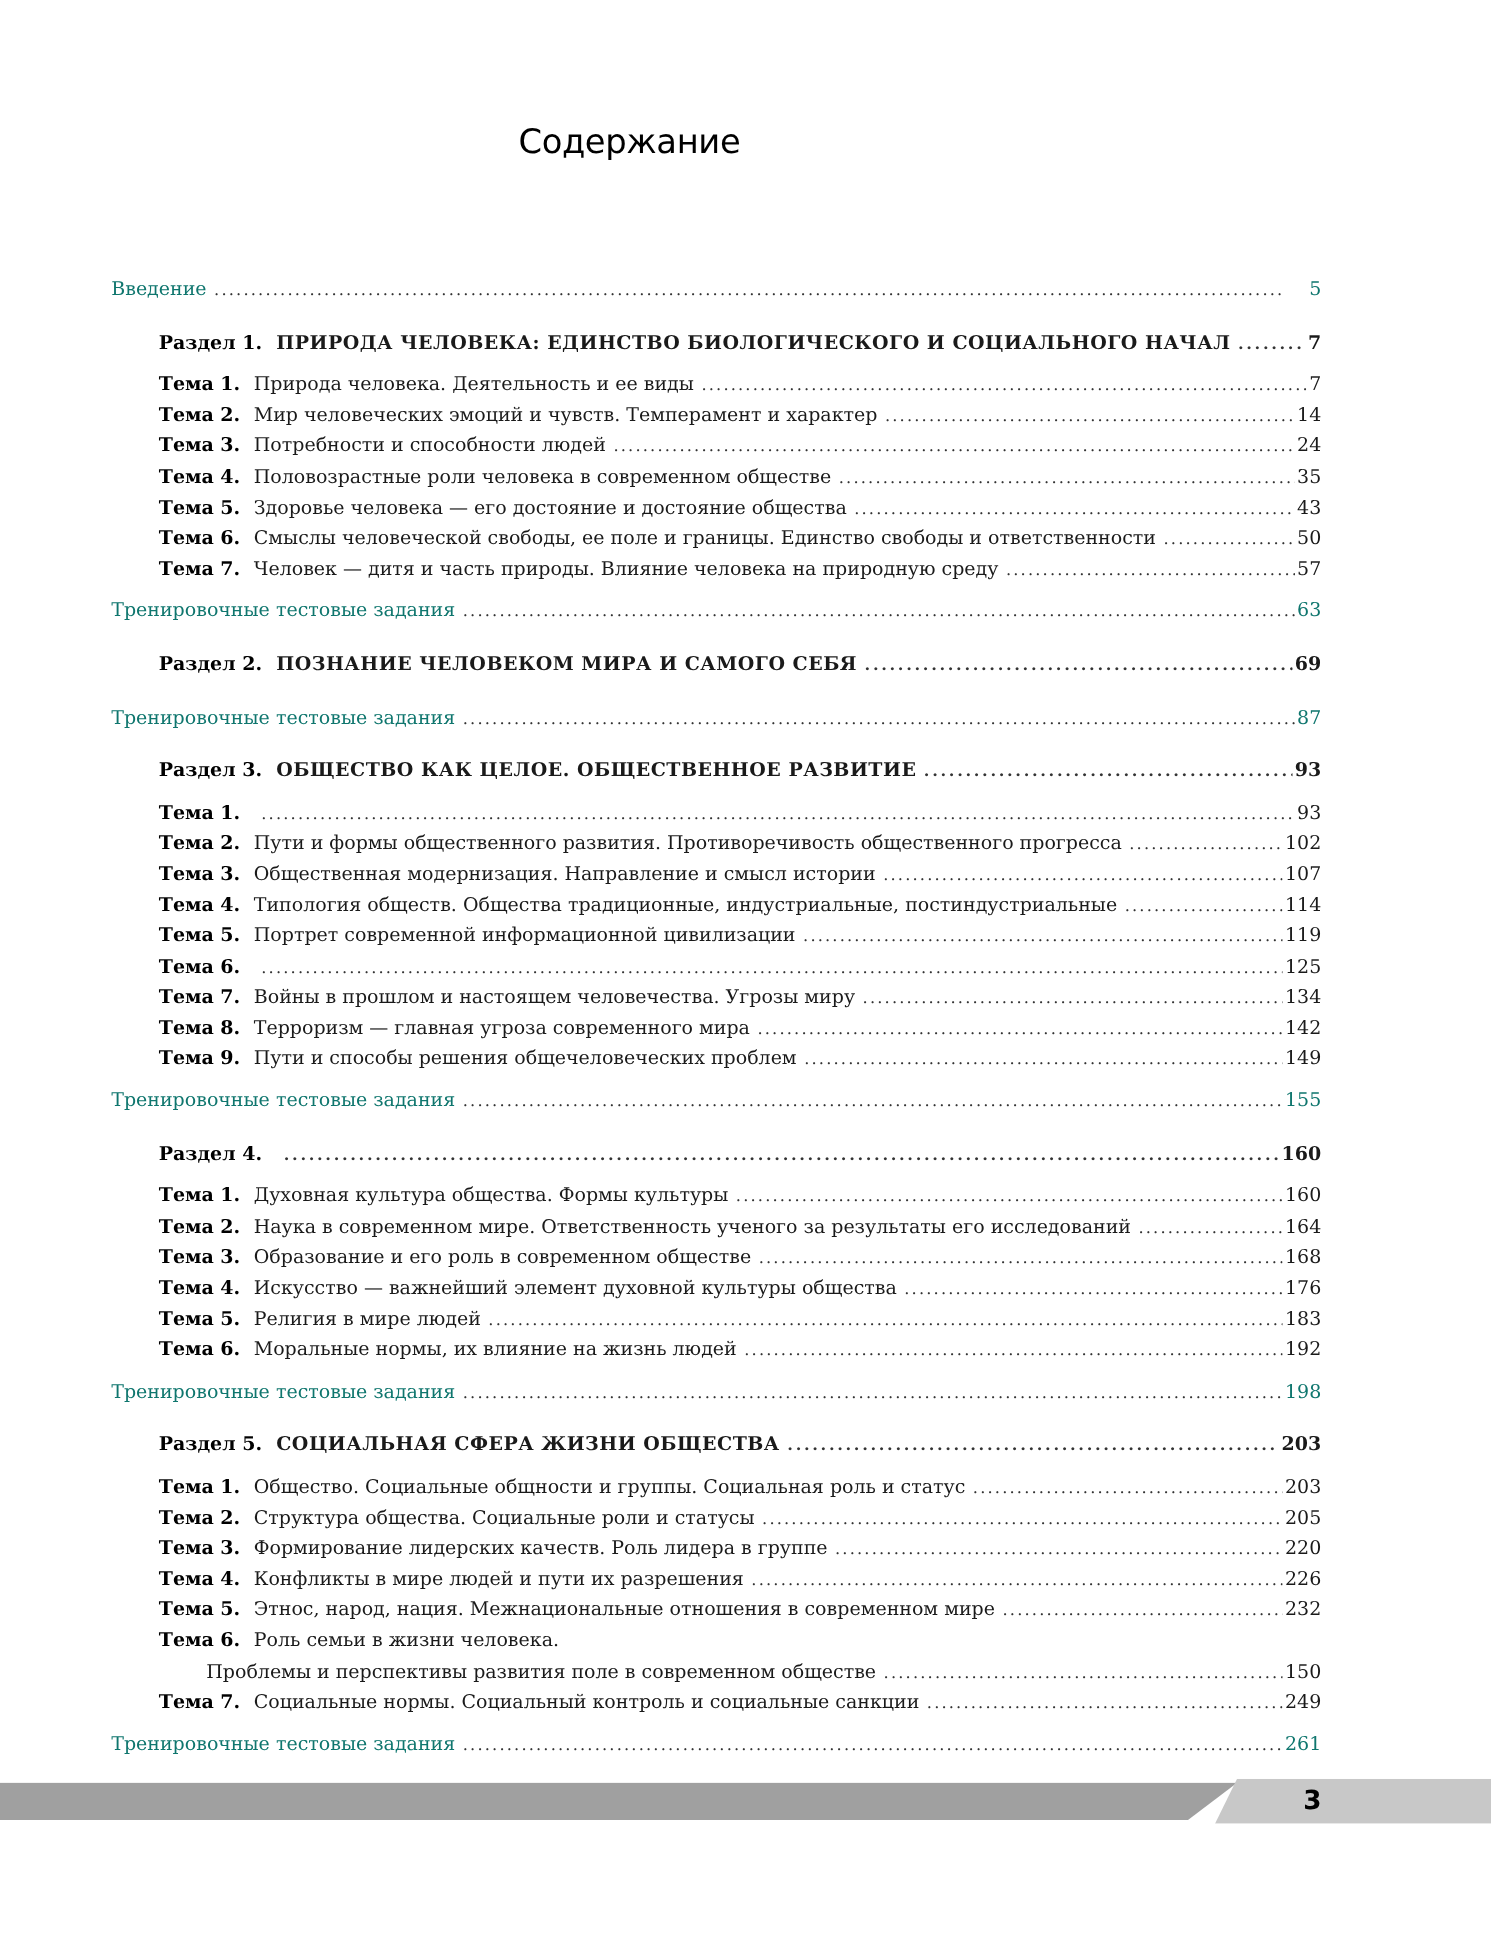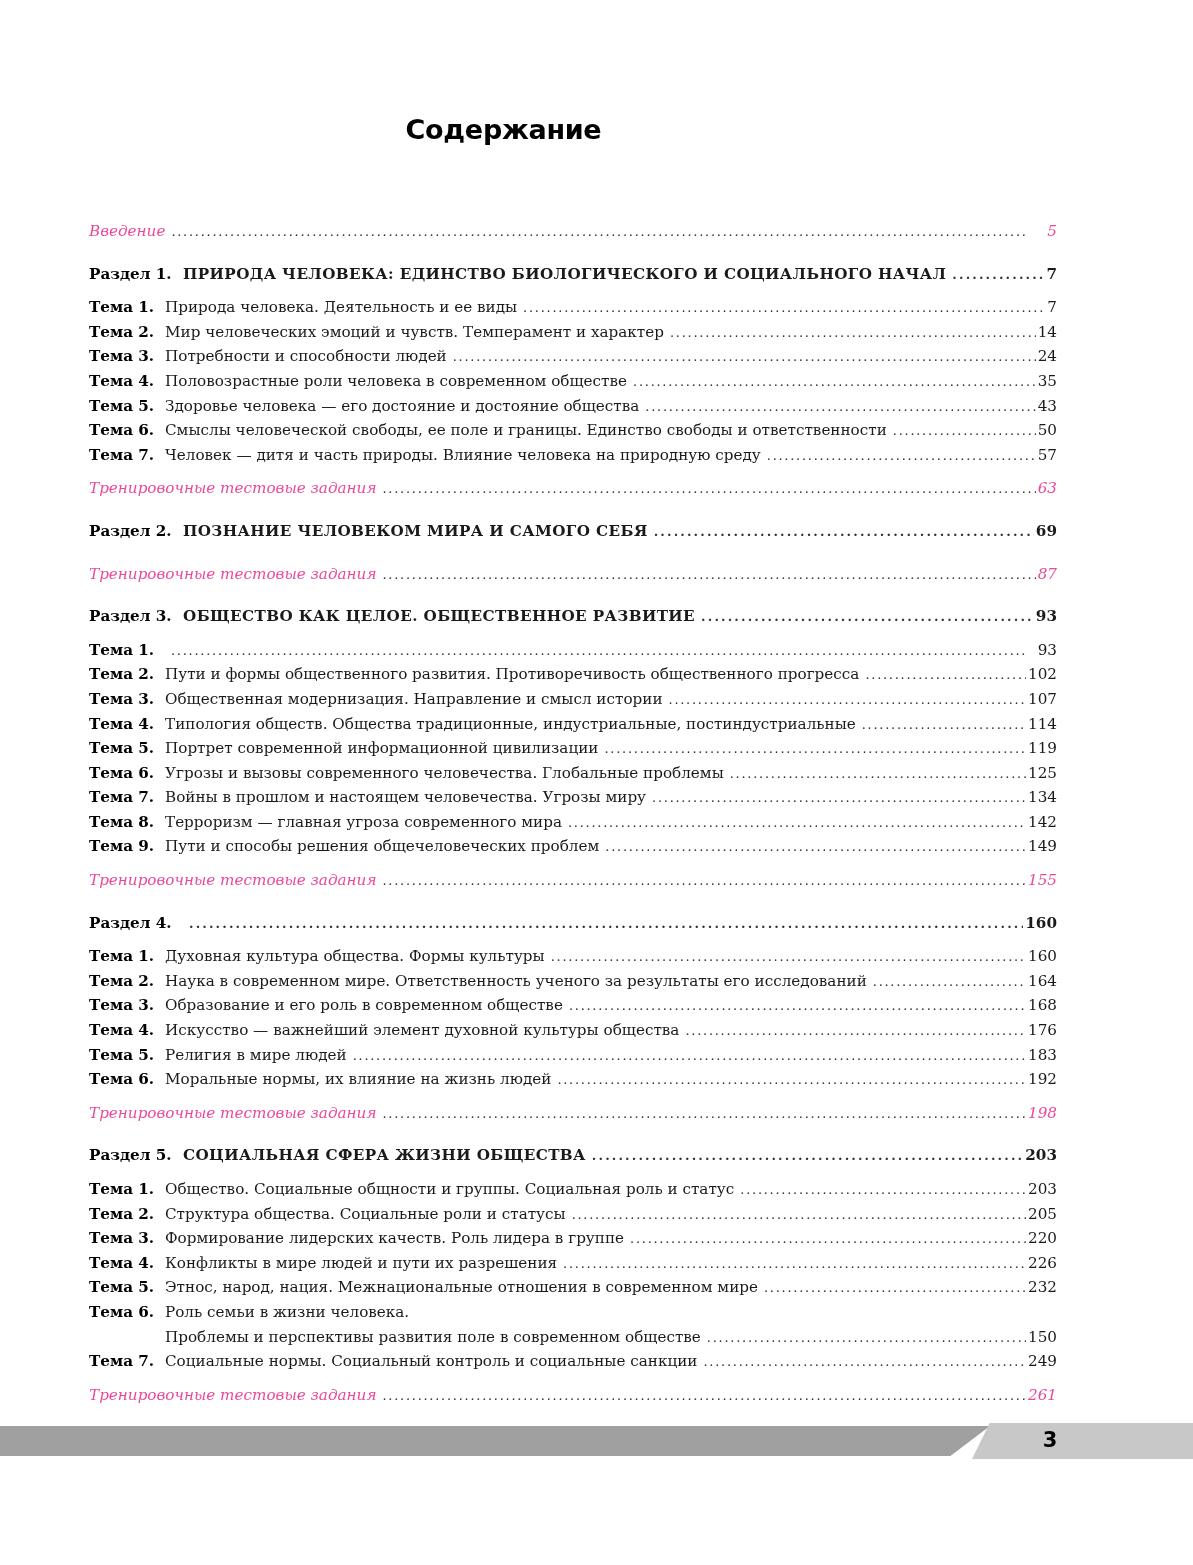--- a/index.html
+++ b/index.html
@@ -2,43 +2,43 @@
 <html><head>
 <meta charset="utf-8">
 <style>
   html, body { margin: 0; padding: 0; background: #ffffff; }
   body {
     width: 1193px; height: 1565px; position: relative; overflow: hidden;
     color: #111;
   }
   .title {
     position: absolute; top: 98px; left: 0; width: 1007px; text-align: center;
-    font-family: "DejaVu Sans", sans-serif; font-weight: bold; font-size: 27px;
-    letter-spacing: -0.3px; color: #000; margin-top: 16px;
+    font-family: "DejaVu Sans", sans-serif; font-weight: normal; font-size: 27px;
+    letter-spacing: -0.3px; color: #000;
   }
   .toc {
     position: absolute; left: 89px; top: 219px; width: 968px;
     font-family: "DejaVu Serif", serif; font-size: 15.2px; color: #1a1a1a;
   }
   .row {
     display: flex; align-items: baseline; height: 24.6px; line-height: 24.6px;
     white-space: nowrap; overflow: hidden;
   }
-  .row .num { font-weight: bold; width: 76px; flex: 0 0 auto; color: #000; }
+  .row .num { font-weight: bold; width: 76px; flex: 0 0 auto; color: #000; margin-left: 38px; }
   .row .text { flex: 0 0 auto; }
   .row .leader {
     flex: 1 1 auto; overflow: hidden; margin: 0 2px 0 6px; color: #333;
     letter-spacing: 3.2px; font-size: 13px;
   }
   .row .leader::after {
     content: ". . . . . . . . . . . . . . . . . . . . . . . . . . . . . . . . . . . . . . . . . . . . . . . . . . . . . . . . . . . . . . . . . . . . . . . . . . . . . . . . . . . . . . . . . . . . . . . . . . . . . . . . . . . . . . . . . . . . . . . . . . . . . . . . . . . . . . . . . . . . . . . . . .";
     letter-spacing: -1.2px;
   }
   .row .page { flex: 0 0 auto; text-align: right; }
-  .italic { font-style: italic; color: #ec4899; }
+  .italic { color: #0f766e; }
   .section { font-weight: bold; font-size: 15.2px; }
   .section .num { width: 94px; }
   .section .text { letter-spacing: 0.4px; }
   .gap-s { height: 9px; }
   .gap-m { height: 18px; }
   .cont .text { padding-left: 76px; }
 
   .footer-bar {
     position: absolute; left: 0; top: 1426px; width: 990px; height: 30px;
     background: #a0a0a0;
@@ -172,21 +172,20 @@
       <span class="page">114</span>
     </div>
   <div class="row">
       <span class="num">Тема 5.</span>
       <span class="text">Портрет современной информационной цивилизации</span>
       <span class="leader"></span>
       <span class="page">119</span>
     </div>
   <div class="row">
       <span class="num">Тема 6.</span>
-      <span class="text">Угрозы и вызовы современного человечества. Глобальные проблемы</span>
       <span class="leader"></span>
       <span class="page">125</span>
     </div>
   <div class="row">
       <span class="num">Тема 7.</span>
       <span class="text">Войны в прошлом и настоящем человечества. Угрозы миру</span>
       <span class="leader"></span>
       <span class="page">134</span>
     </div>
   <div class="row">

